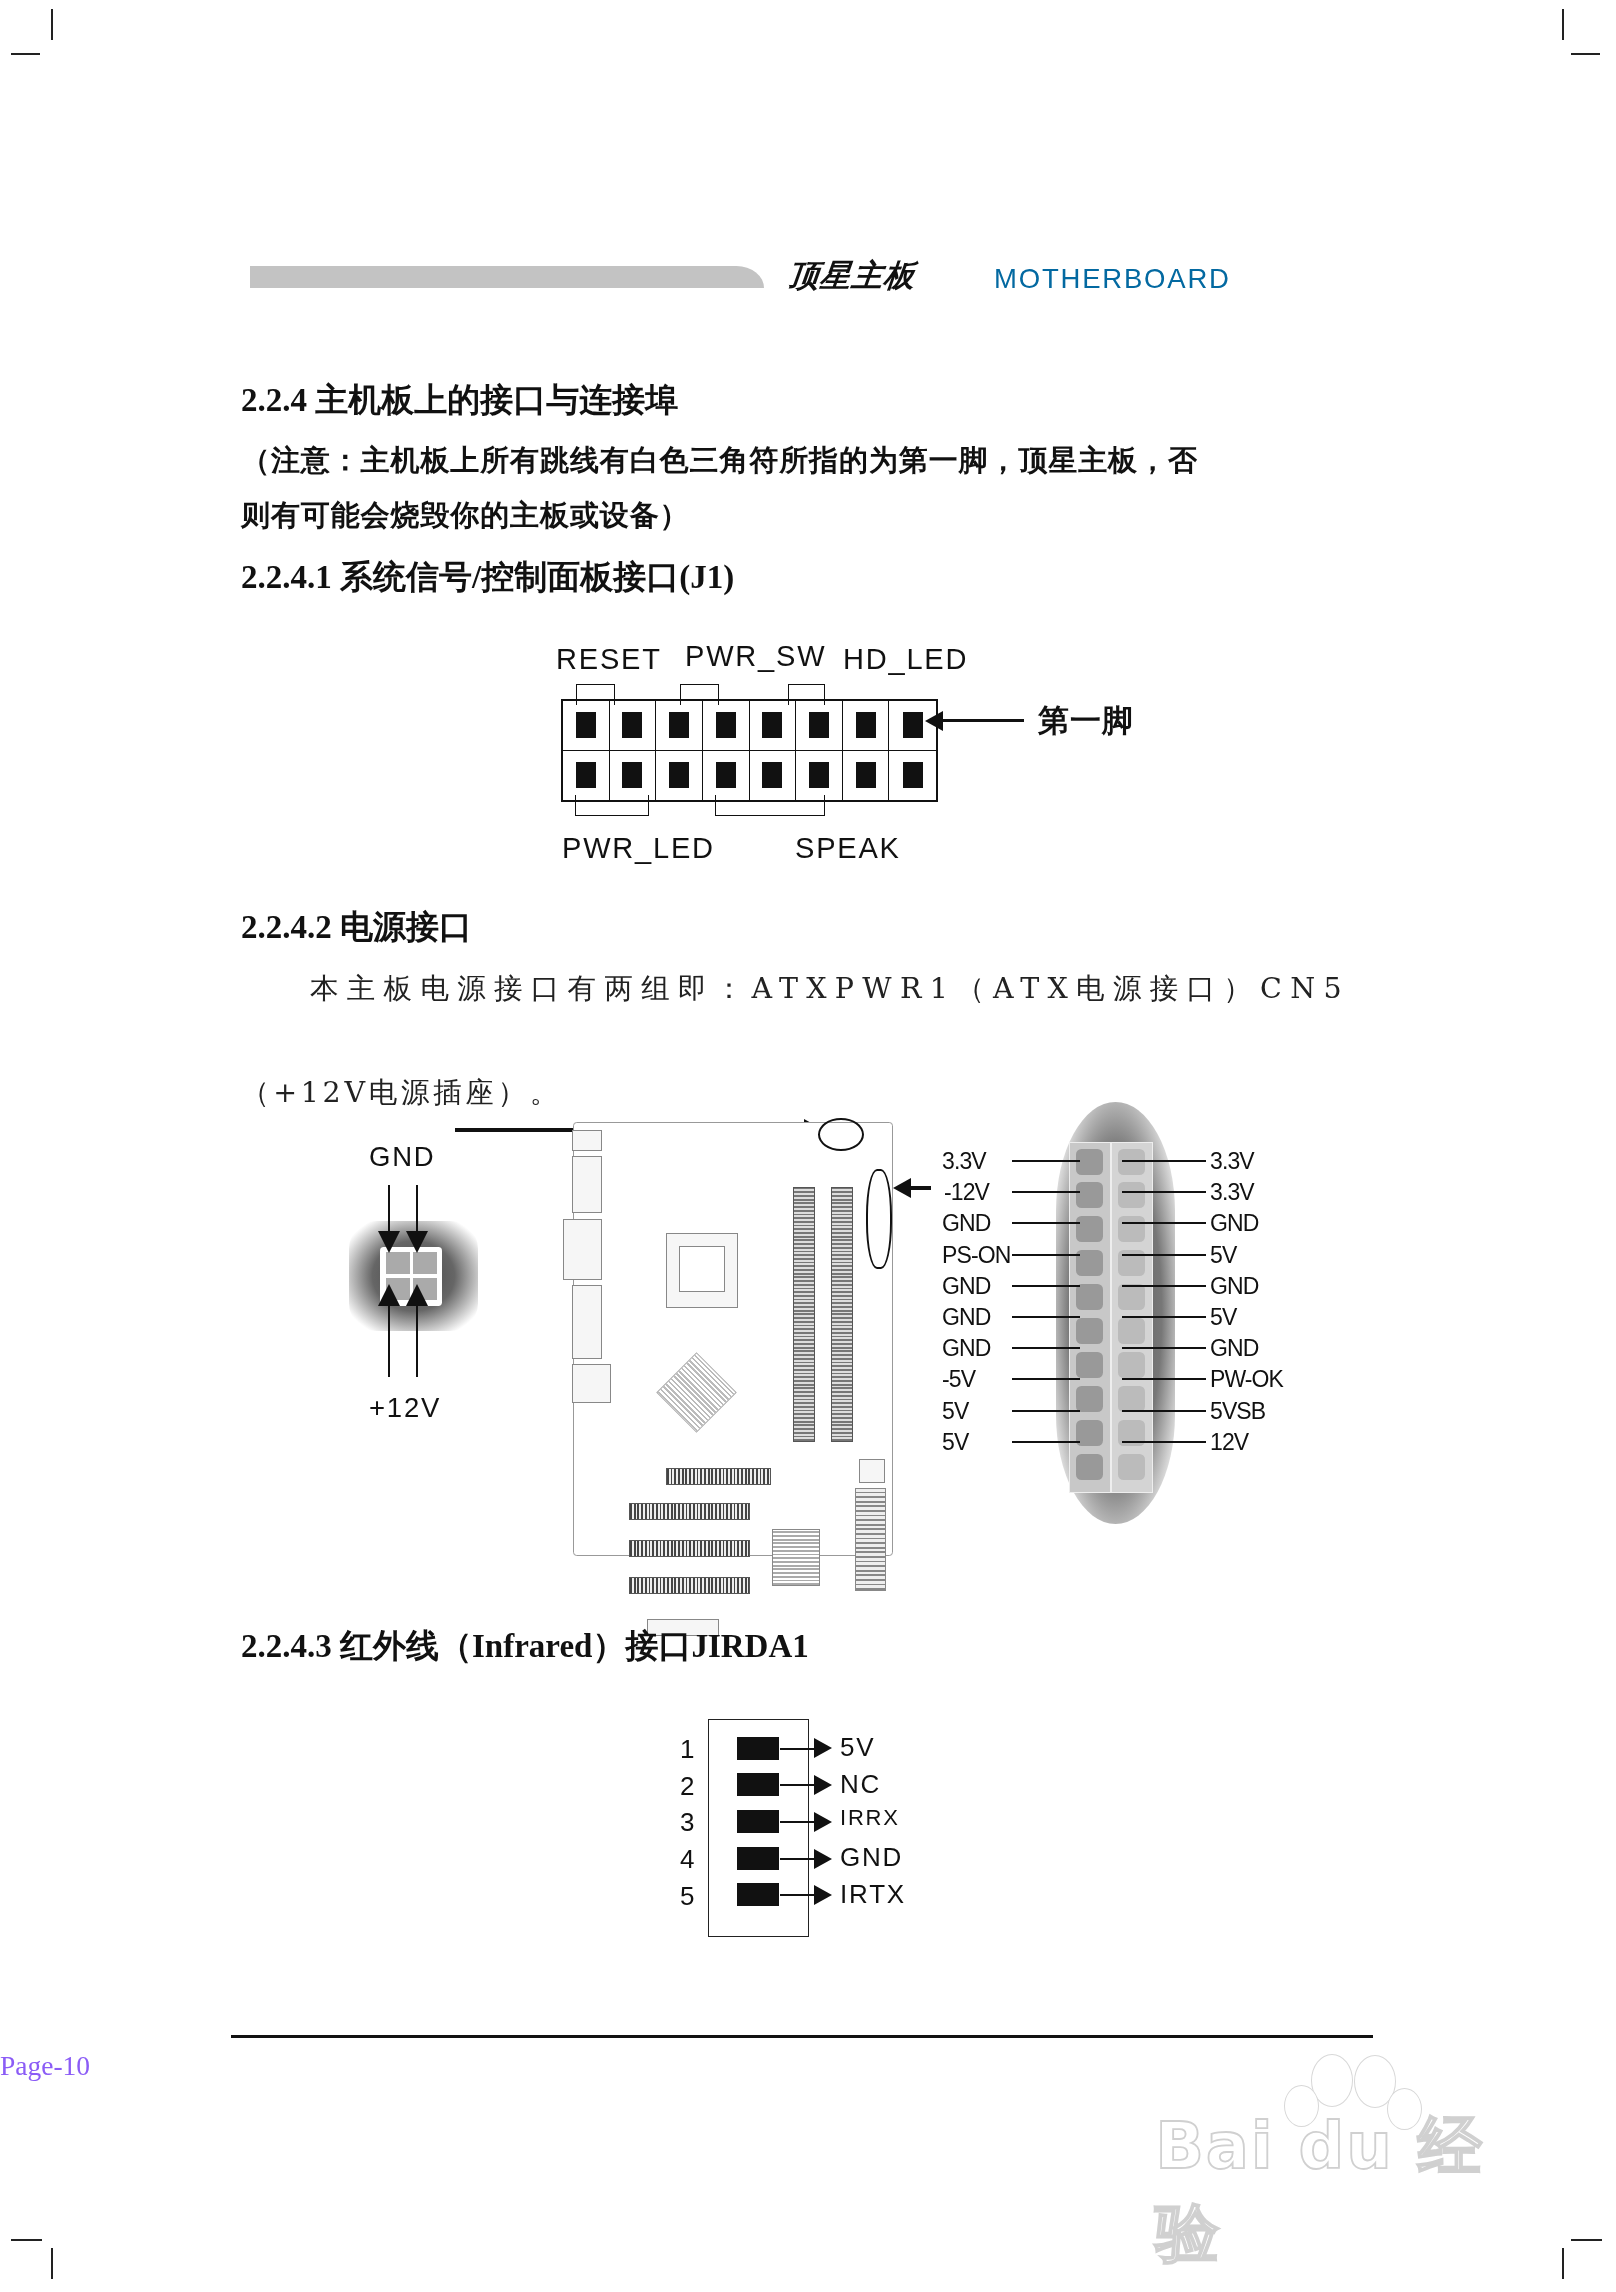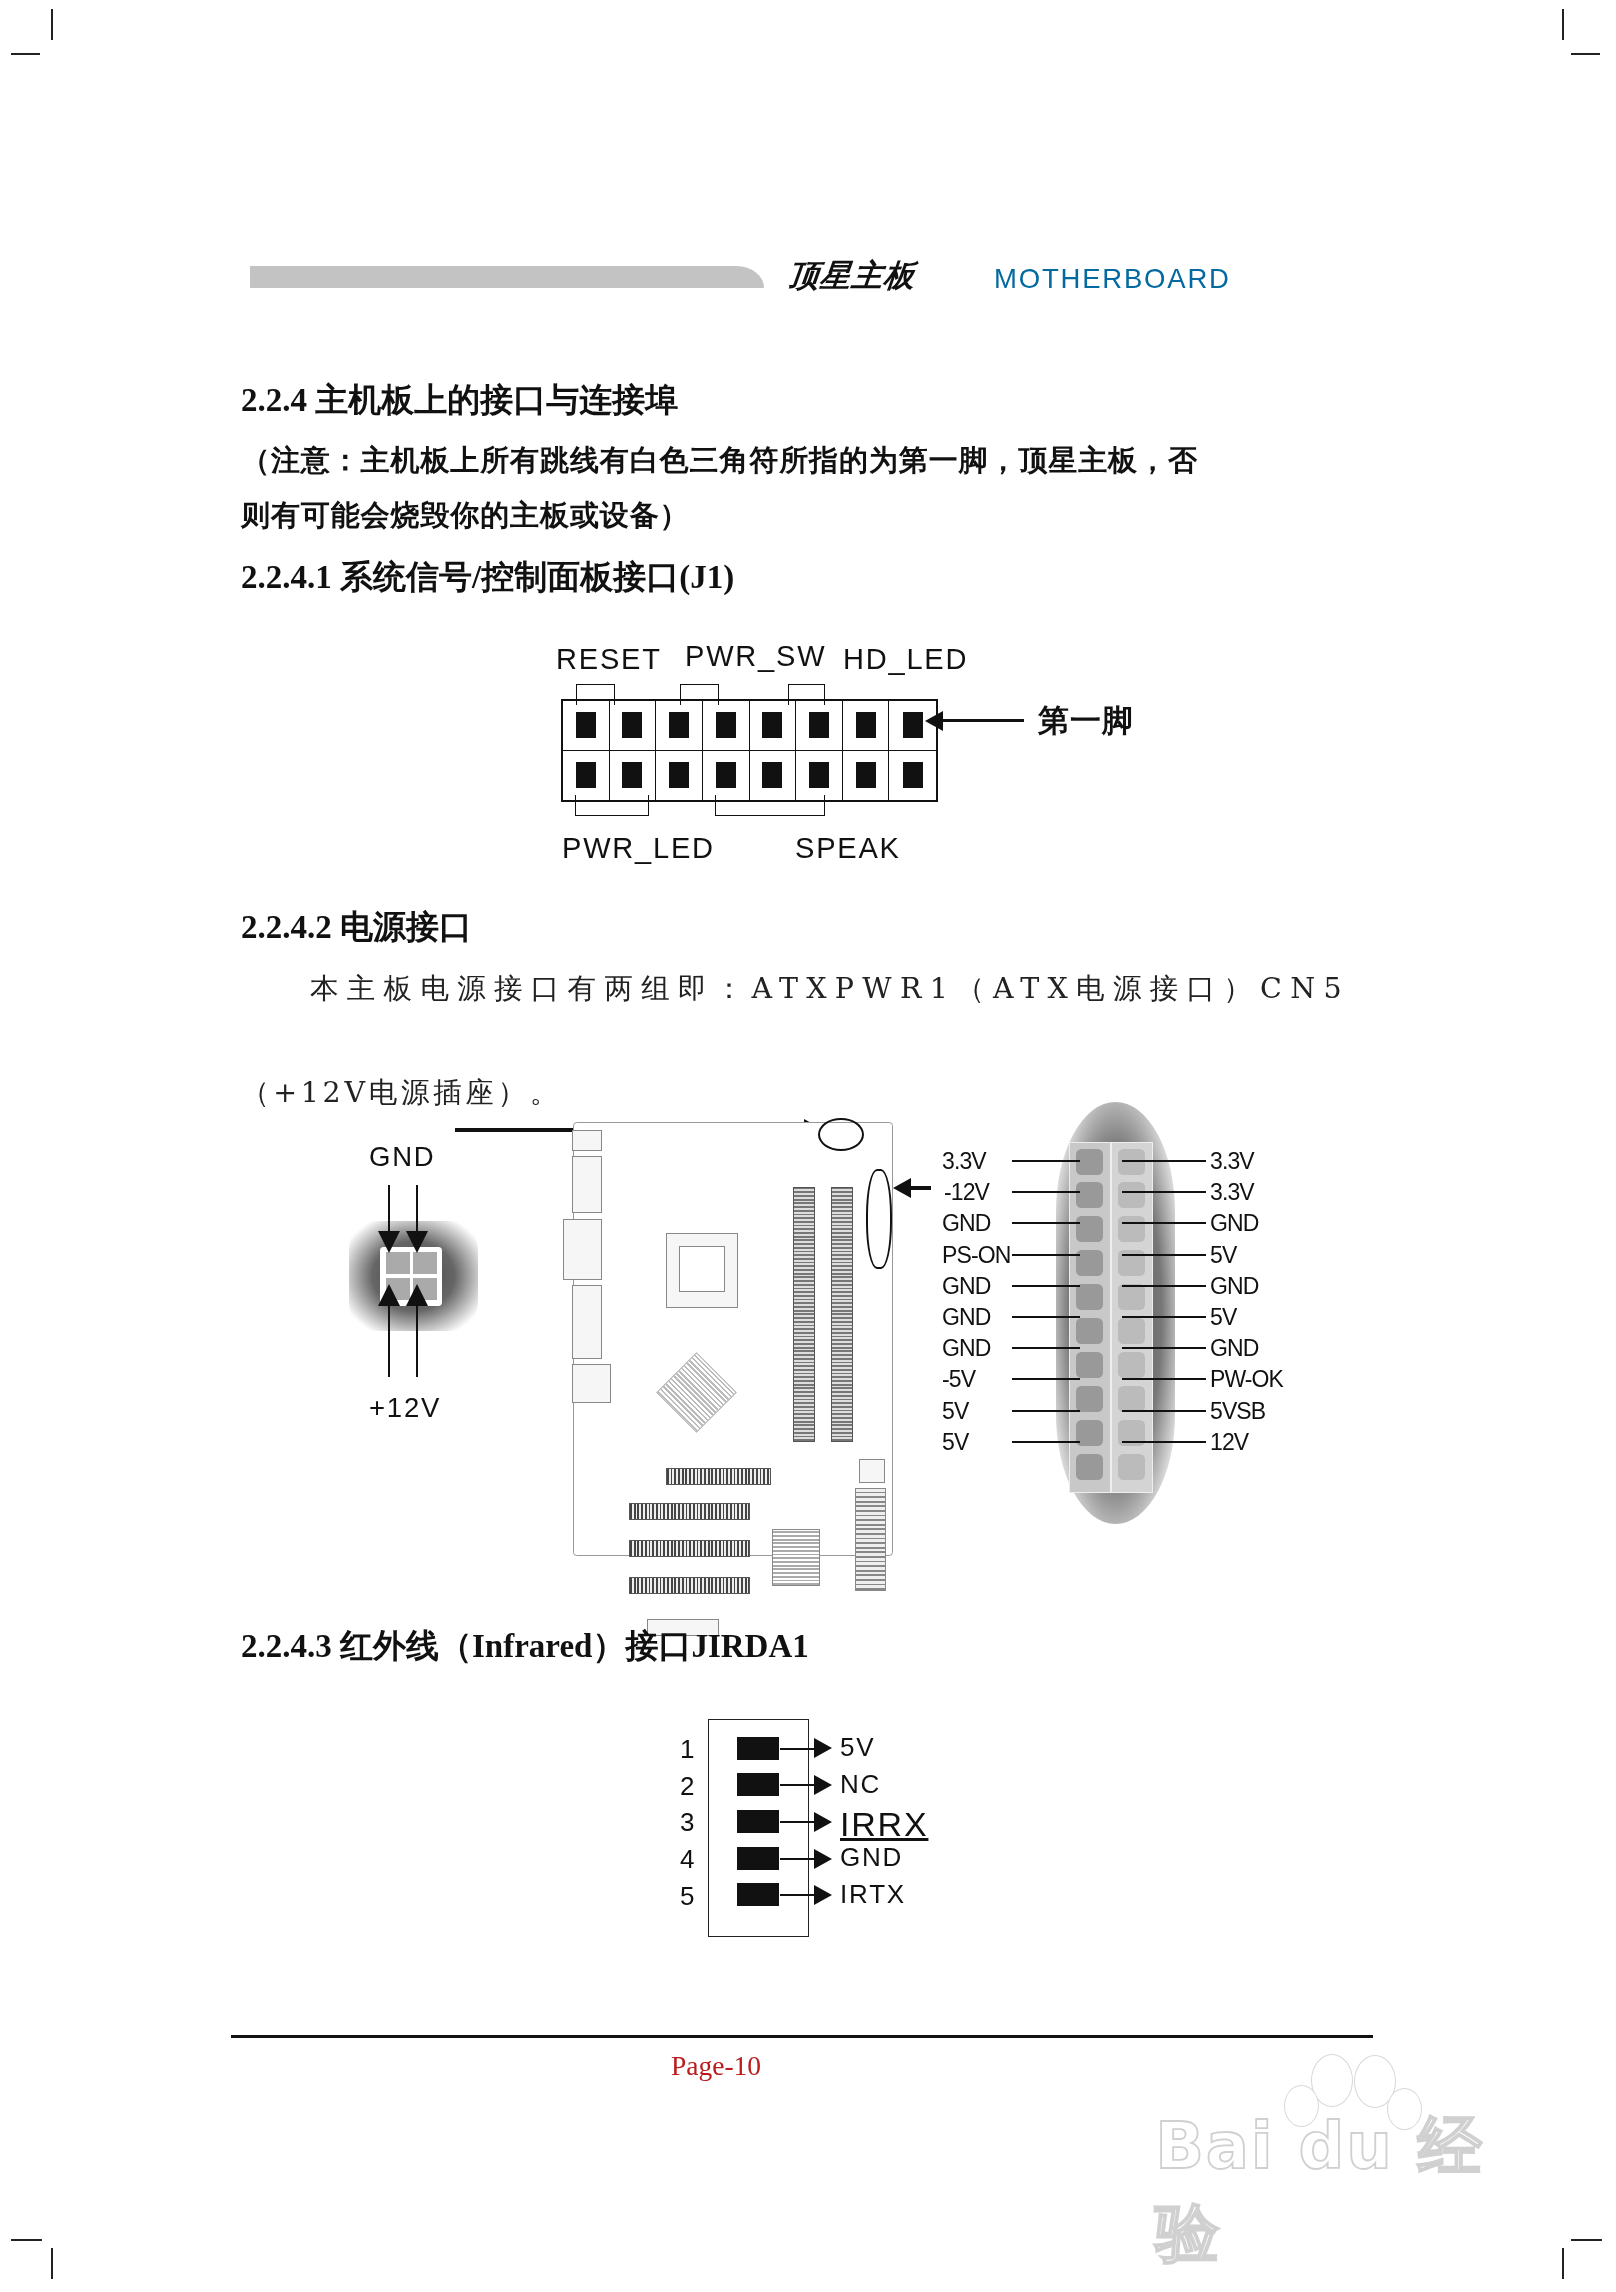--- a/index.html
+++ b/index.html
@@ -30,21 +30,21 @@
   .atx-pin { position:absolute; left:5.5px; width:27.5px; height:26px; background:#999; border-radius:5.5px; }
   .photo-12v { position:absolute; left:349px; top:1221px; width:129px; height:110px; border-radius:27.5px; background:radial-gradient(ellipse at center,#444 0%,#666 45%,#fff 85%); }
   .line { position:absolute; background:#111; }
   .arrow-r { position:absolute; width:0; height:0; border-top:10px solid transparent; border-bottom:10px solid transparent; border-left:18.4px solid #111; }
   .arrow-l { position:absolute; width:0; height:0; border-top:10px solid transparent; border-bottom:10px solid transparent; border-right:18.4px solid #111; }
   .arrow-d { position:absolute; width:0; height:0; border-left:11px solid transparent; border-right:11px solid transparent; border-top:22px solid #111; }
   .arrow-u { position:absolute; width:0; height:0; border-left:11px solid transparent; border-right:11px solid transparent; border-bottom:22px solid #111; }
   .ir-box { position:absolute; left:708px; top:1719px; width:99px; height:216px; border:1.8px solid #222; }
   .ir-pin { position:absolute; left:27.5px; width:42px; height:23px; background:#111; }
   .footer-line { position:absolute; left:231px; top:2035px; width:1142px; height:2.8px; background:#111; }
-  .page-no { position:absolute; left:0; width:1432px; top:2050px; text-align:center; font-family:"Liberation Serif", serif; font-size:27.5px; color:#b91c1c; }
+  .page-no { position:absolute; left:0; width:1432px; top:2050px; font-family:"Liberation Serif", serif; font-size:27.5px; color:#8b5cf6; }
   .wm { position:absolute; left:1146px; top:2048px; width:386px; height:184px; color:#fff; font-family:"DejaVu Sans", sans-serif; }
   .wm-logo { position:absolute; left:9.2px; top:55px; font-size:64px; font-weight:bold; color:#fff; -webkit-text-stroke:1.8px #d0d0d0; letter-spacing:1.8px; }
   .wm-url { position:absolute; left:9.2px; top:138px; font-size:39px; color:#fff; -webkit-text-stroke:1.4px #d0d0d0; }
   .paw { position:absolute; border:1.8px solid #d8d8d8; border-radius:50%; background:#fff; }
 </style>
 </head>
 <body>
 
 <div class="crop" style="left:51px;top:9.2px;width:1.8px;height:31px;"></div>
 <div class="crop" style="left:11px;top:53px;width:29px;height:1.8px;"></div>
@@ -289,21 +289,21 @@
   <div class="arrow-r" style="left:814px;top:1775px;"></div>
   <div class="line" style="left:780px;top:1821px;width:37px;height:1.8px;"></div>
   <div class="arrow-r" style="left:814px;top:1812px;"></div>
   <div class="line" style="left:780px;top:1858px;width:37px;height:1.8px;"></div>
   <div class="arrow-r" style="left:814px;top:1849px;"></div>
   <div class="line" style="left:780px;top:1894px;width:37px;height:1.8px;"></div>
   <div class="arrow-r" style="left:814px;top:1885px;"></div>
 
   <div class="sans-lbl" style="left:840px;top:1732px;font-size:26px;">5V</div>
   <div class="sans-lbl" style="left:840px;top:1769px;font-size:26px;">NC</div>
-  <div class="sans-lbl" style="left:840px;top:1805px;font-size:34px;text-decoration:underline;">IRRX</div>
+  <div class="sans-lbl" style="left:840px;top:1805px;font-size:22px;">IRRX</div>
   <div class="sans-lbl" style="left:840px;top:1842px;font-size:26px;">GND</div>
   <div class="sans-lbl" style="left:840px;top:1879px;font-size:26px;">IRTX</div>
 </div>
 
 <div class="footer-line"></div>
 <div class="page-no">Page-10</div>
 
 <div class="wm">
   <div class="paw" style="left:165px;top:5.5px;width:40px;height:51px;"></div>
   <div class="paw" style="left:208px;top:7.3px;width:40px;height:51px;"></div>

